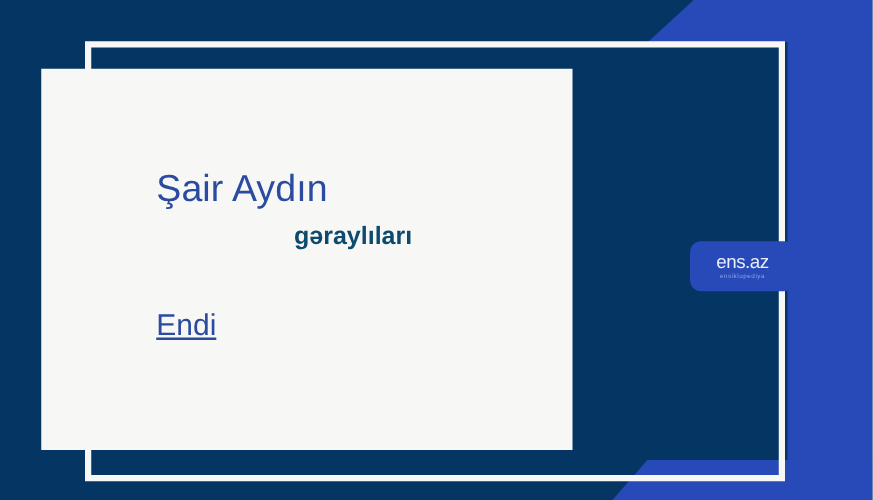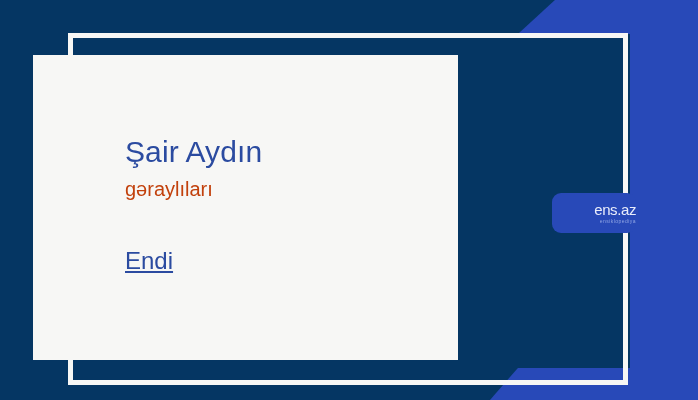--- a/index.html
+++ b/index.html
@@ -76,25 +76,26 @@
 
   .title {
     color: #2b4ba0;
     font-size: 30px;
     font-weight: 400;
     line-height: 1.12;
     margin: 0;
     letter-spacing: 0.1px;
   }
   .subtitle {
-    color: #c2410c;
+    color: #0c4a6e;
     font-size: 20px;
-    font-weight: 400;
+    font-weight: 700;
     line-height: 1.2;
     margin: 8px 0 0 0;
+    text-align: center;
   }
   .status {
     color: #2b4ba0;
     font-size: 24px;
     font-weight: 400;
     line-height: 1.2;
     margin: 46px 0 0 0;
     text-decoration: underline;
   }
 
@@ -102,21 +103,21 @@
   .logo-badge {
     position: absolute;
     left: 552px;
     top: 193px;
     width: 84px;
     height: 40px;
     background: #2849b8;
     border-radius: 9px;
     display: flex;
     flex-direction: column;
-    align-items: flex-end;
+    align-items: center;
     justify-content: center;
     box-sizing: border-box;
   }
   .logo-mark {
     color: #e9edfb;
     font-size: 15px;
     letter-spacing: -0.4px;
     line-height: 1;
     font-weight: 400;
   }

